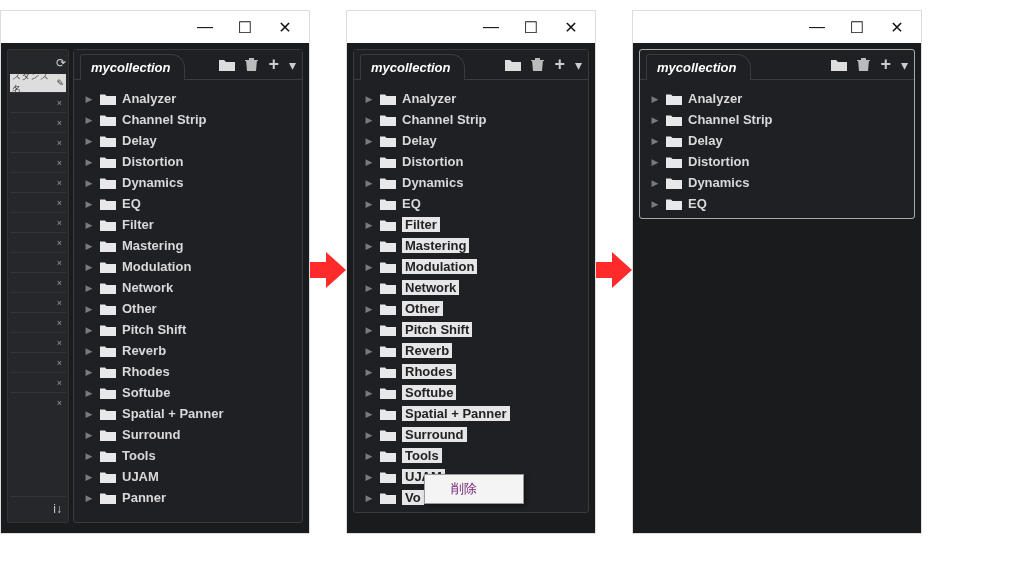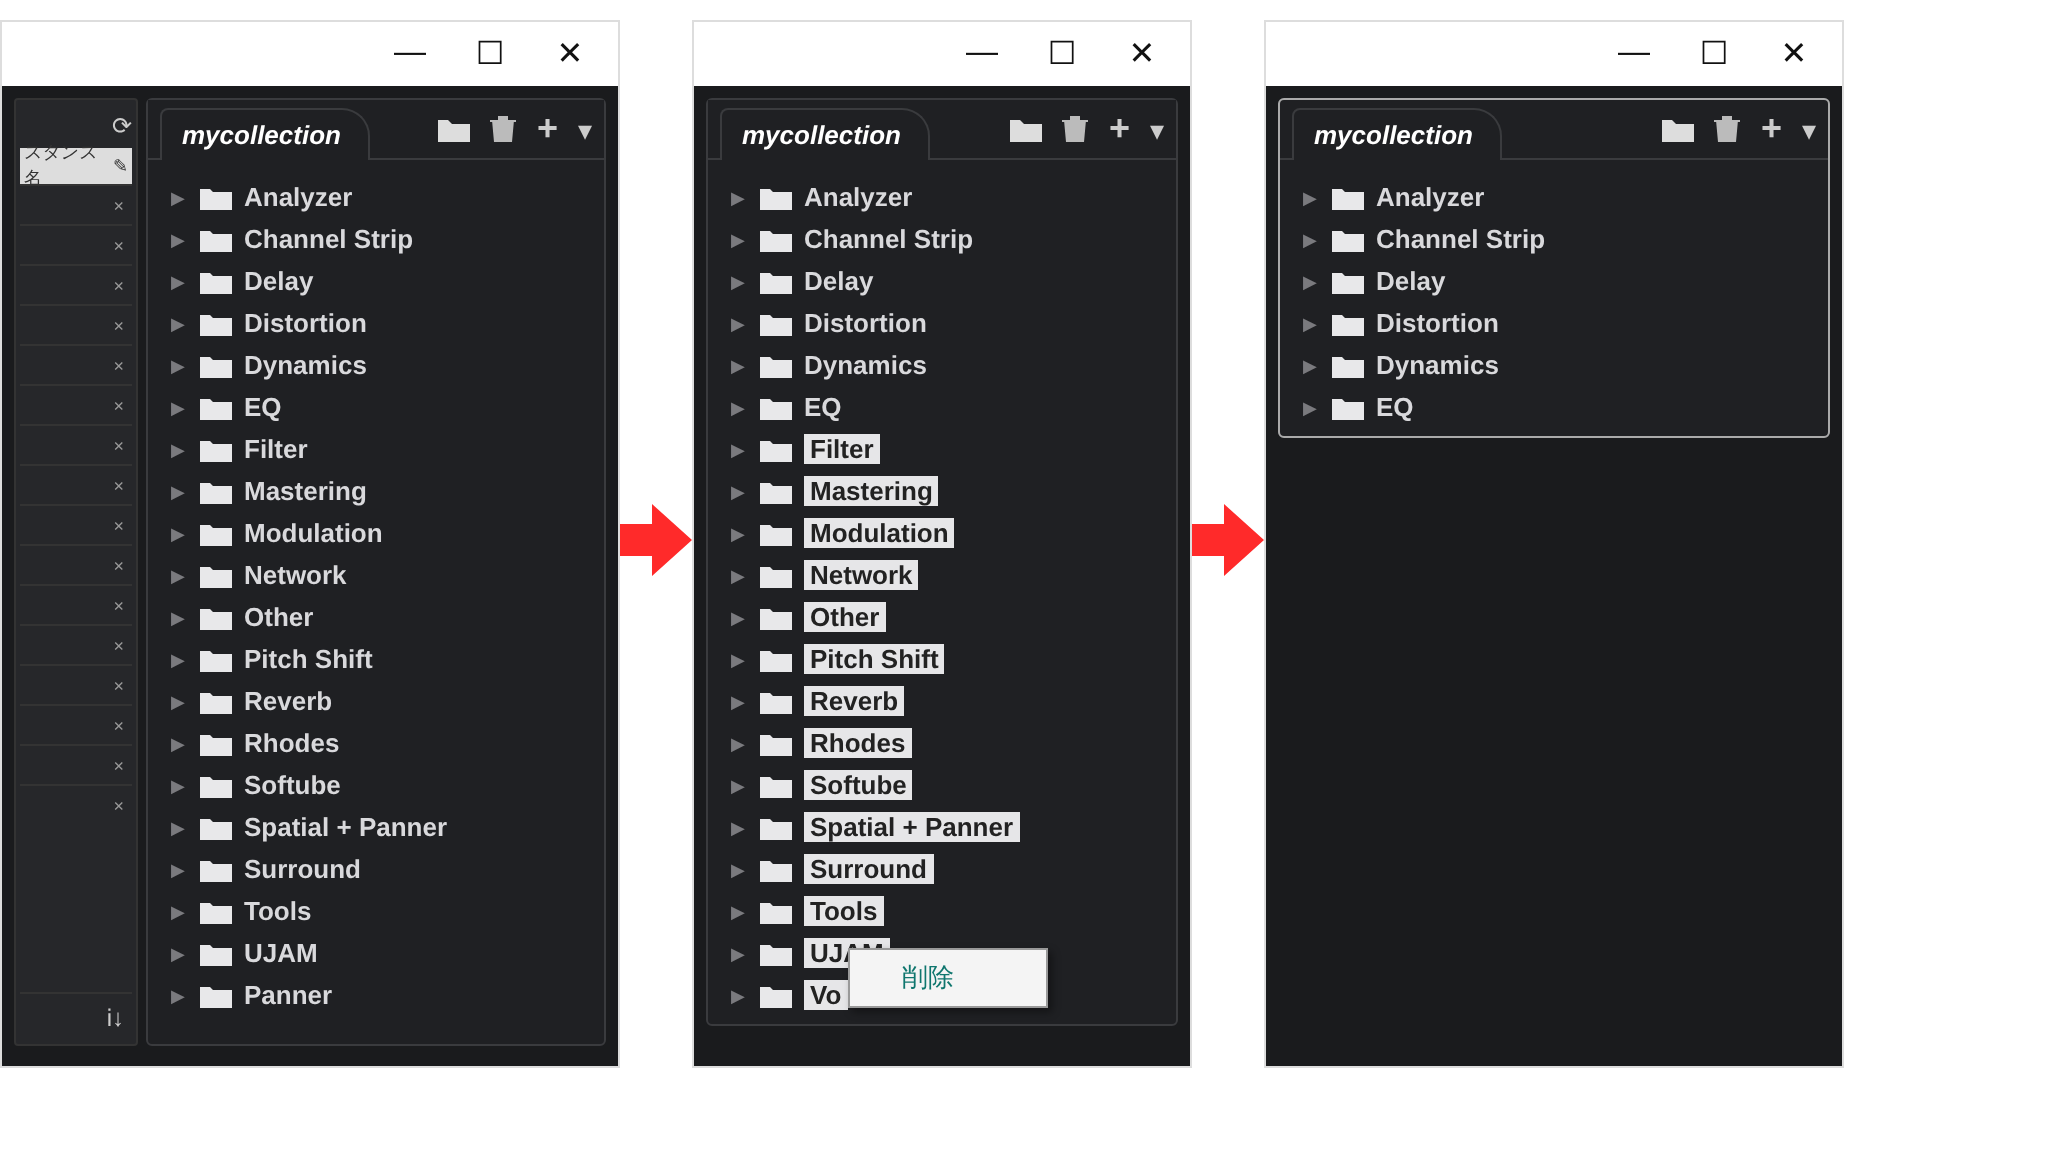--- a/index.html
+++ b/index.html
@@ -84,21 +84,21 @@
   .item .foldico { width:16px; height:12px; }
   .foldico svg { display:block; }
   .item .label { white-space:nowrap;font-weight:bold; }
   .item.selected .label {
     background:#e6e6e8; color:#222; padding: 0 3px;
   }
 
   
   .ctxmenu {
     position:absolute; background:#f4f4f4; border:1px solid #999; box-shadow:2px 2px 4px rgba(0,0,0,.4);
-    color:#0f766e; font-size:13px; padding: 2px 0;
+    color:#701a75; font-size:13px; padding: 2px 0;
     min-width: 100px;
   }
   .ctxmenu .mi { padding:3px 26px; }
 
   
   .bigarrow svg { display:block; }
 
   
   .sidestrip .spacer { flex:1; }
   .sidestrip .botrow { height:24px; border-top:1px solid #333; display:flex; align-items:center; justify-content:flex-end; padding:0 4px; color:#ccc; font-size:12px;}

